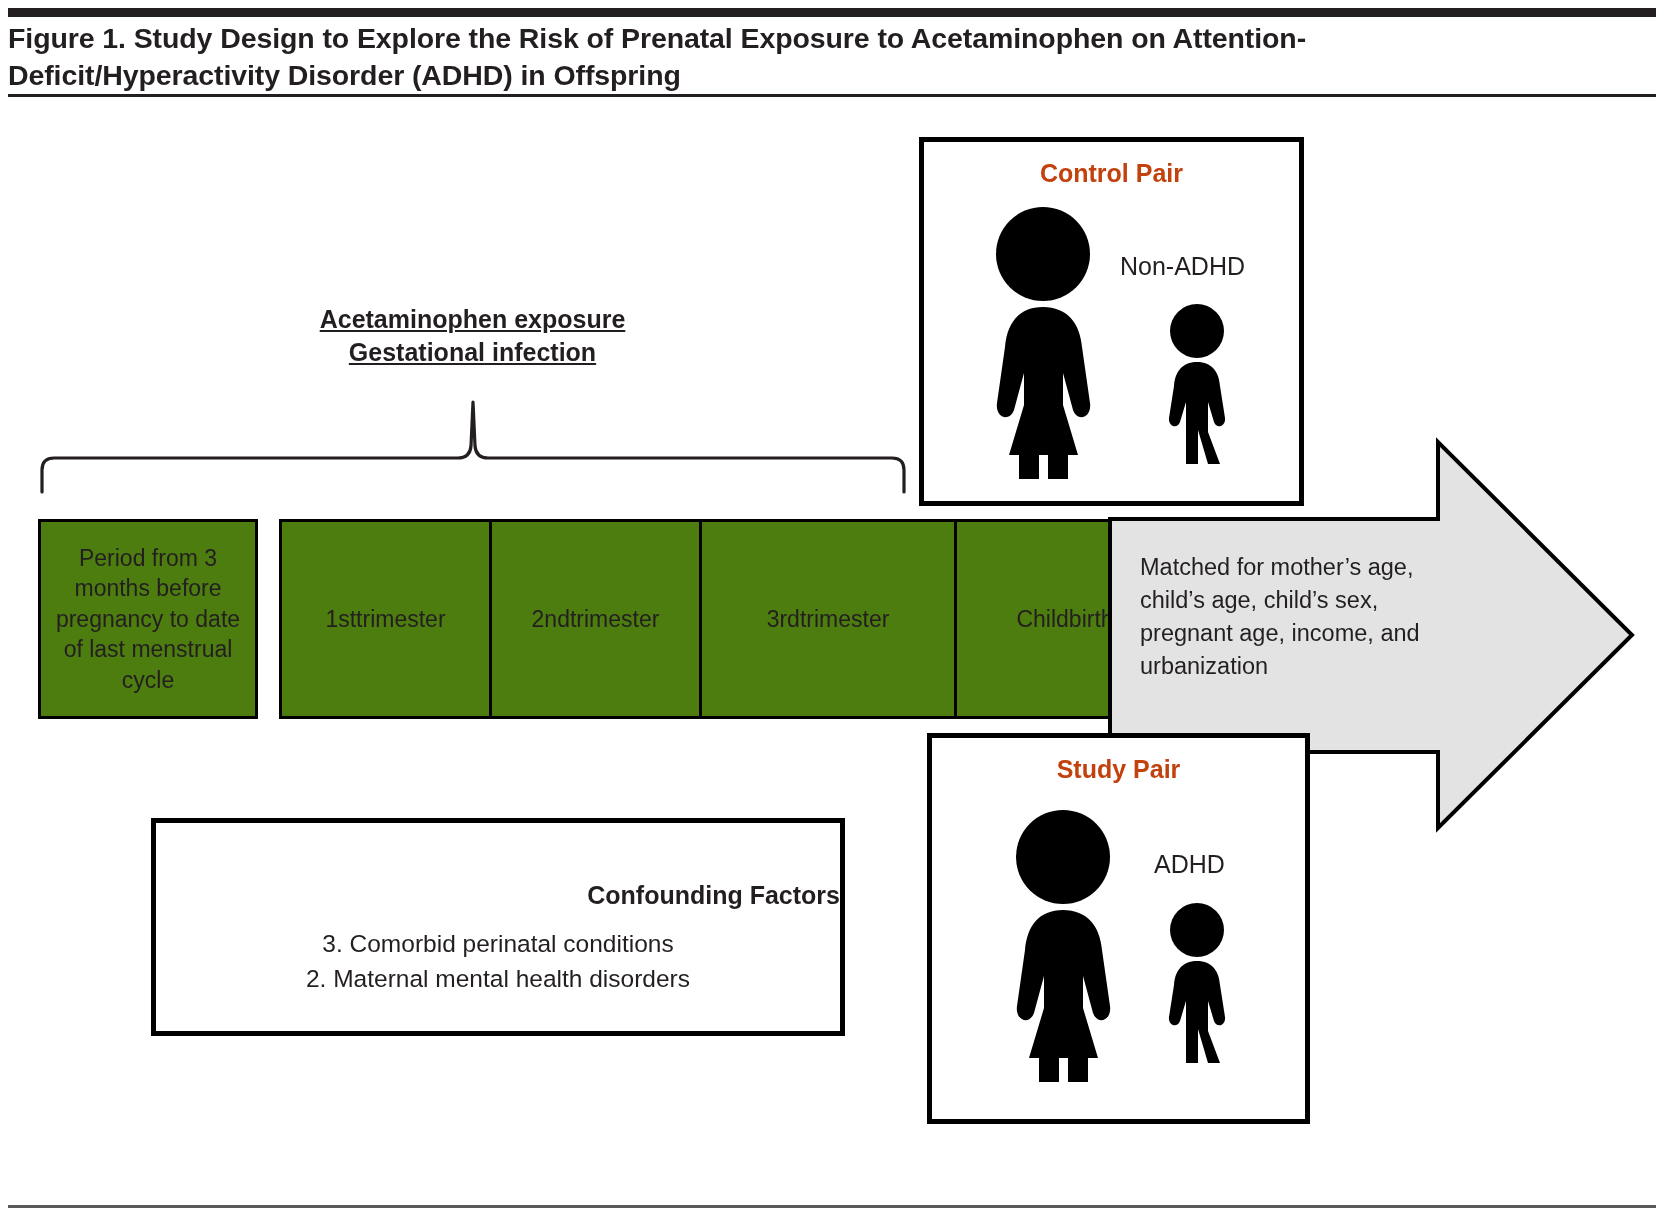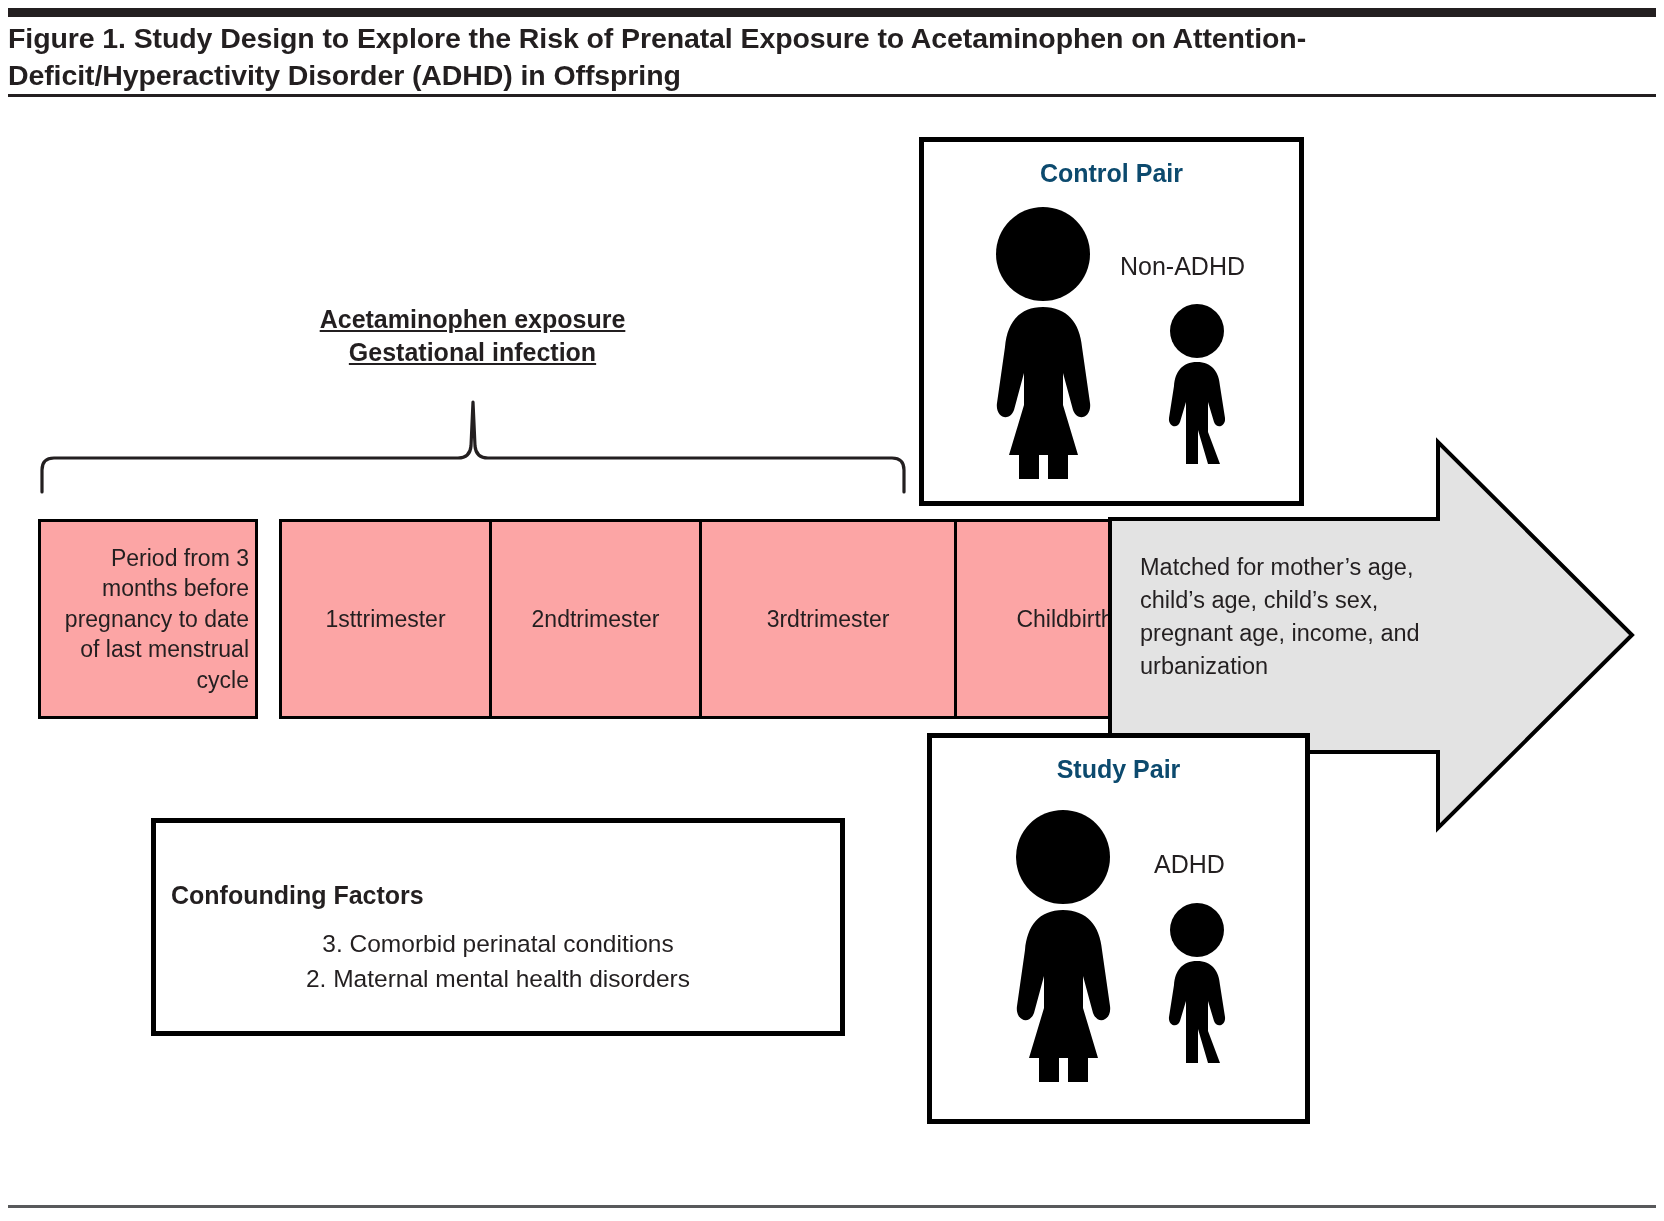--- a/index.html
+++ b/index.html
@@ -82,27 +82,27 @@
   
   .timeline {
     position: absolute;
     left: 38px;
     top: 519px;
     height: 200px;
     display: flex;
     align-items: stretch;
   }
   .tl-cell {
-    background: #fca5a5;
+    background: #4d7c0f;
     border: 3px solid #000000;
     margin-left: -3px;
     display: flex;
     align-items: center;
     justify-content: center;
-    text-align: right;
+    text-align: center;
     font-size: 23px;
     line-height: 1.33;
     color: #231f20;
     box-sizing: border-box;
     padding: 0 6px;
   }
   .tl-cell:first-child { margin-left: 0; }
   .tl-cell.c0 { width: 220px; }
   .tl-cell.c1 { width: 213px; margin-left: 21px; }
   .tl-cell.c2 { width: 213px; }
@@ -138,21 +138,21 @@
   #control-pair-box { left: 919px; top: 137px; width: 385px; height: 369px; }
   #study-pair-box   { left: 927px; top: 733px; width: 383px; height: 391px; }
 
   .pair-title {
     position: absolute;
     left: 0;
     right: 0;
     text-align: center;
     font-size: 25px;
     font-weight: bold;
-    color: #0c4a6e;
+    color: #c2410c;
   }
   #control-pair-box .pair-title { top: 17px; }
   #study-pair-box   .pair-title { top: 17px; }
 
   .outcome-label {
     position: absolute;
     font-size: 25px;
     color: #231f20;
     white-space: nowrap;
   }
@@ -174,23 +174,23 @@
     left: 151px;
     top: 818px;
     width: 694px;
     height: 218px;
     background: #ffffff;
     border: 5px solid #000000;
     box-sizing: border-box;
   }
   .cf-title {
     position: absolute;
-    left: 15px; right: 0;
+    left: 0; right: 0;
     top: 58px;
-    text-align: left;
+    text-align: right;
     font-size: 25px;
     font-weight: bold;
     color: #231f20;
   }
   .cf-list {
     position: absolute;
     left: 0; right: 0;
     top: 104px;
     text-align: center;
     font-size: 24.5px;

